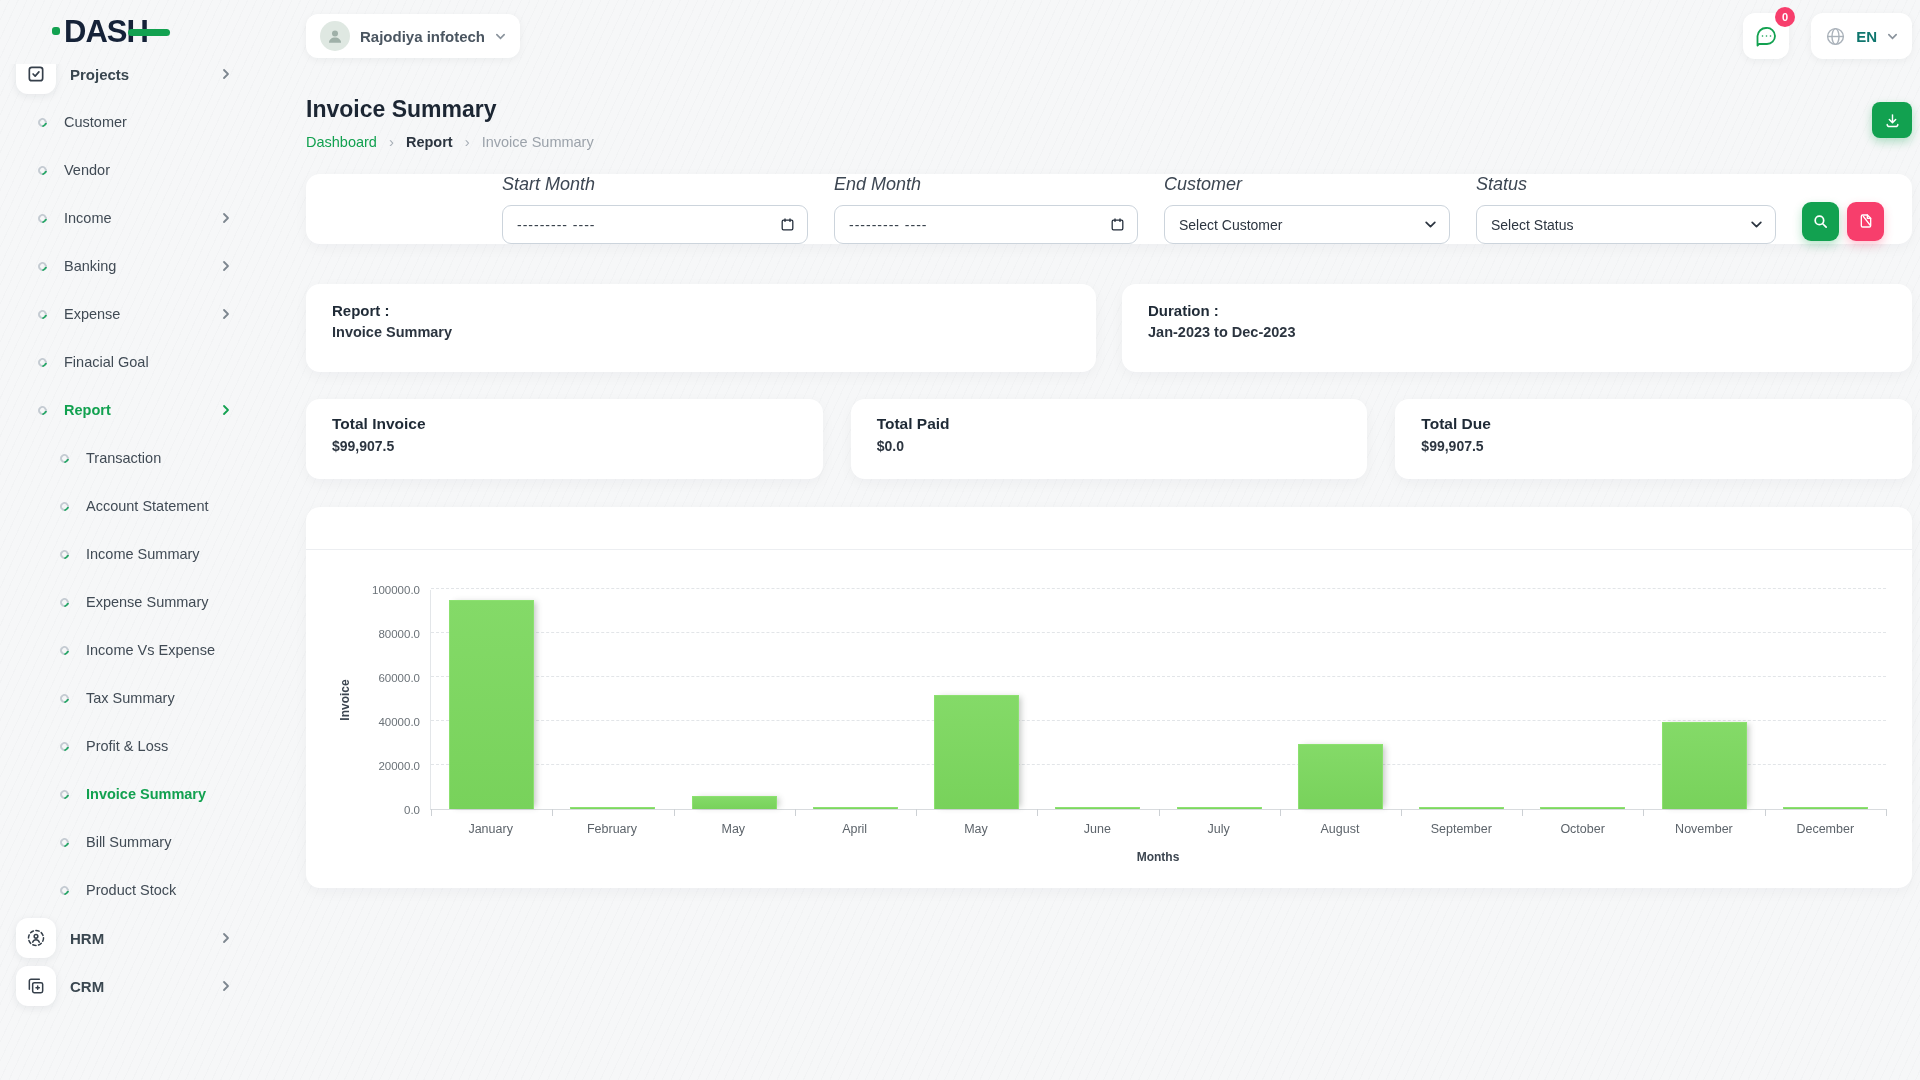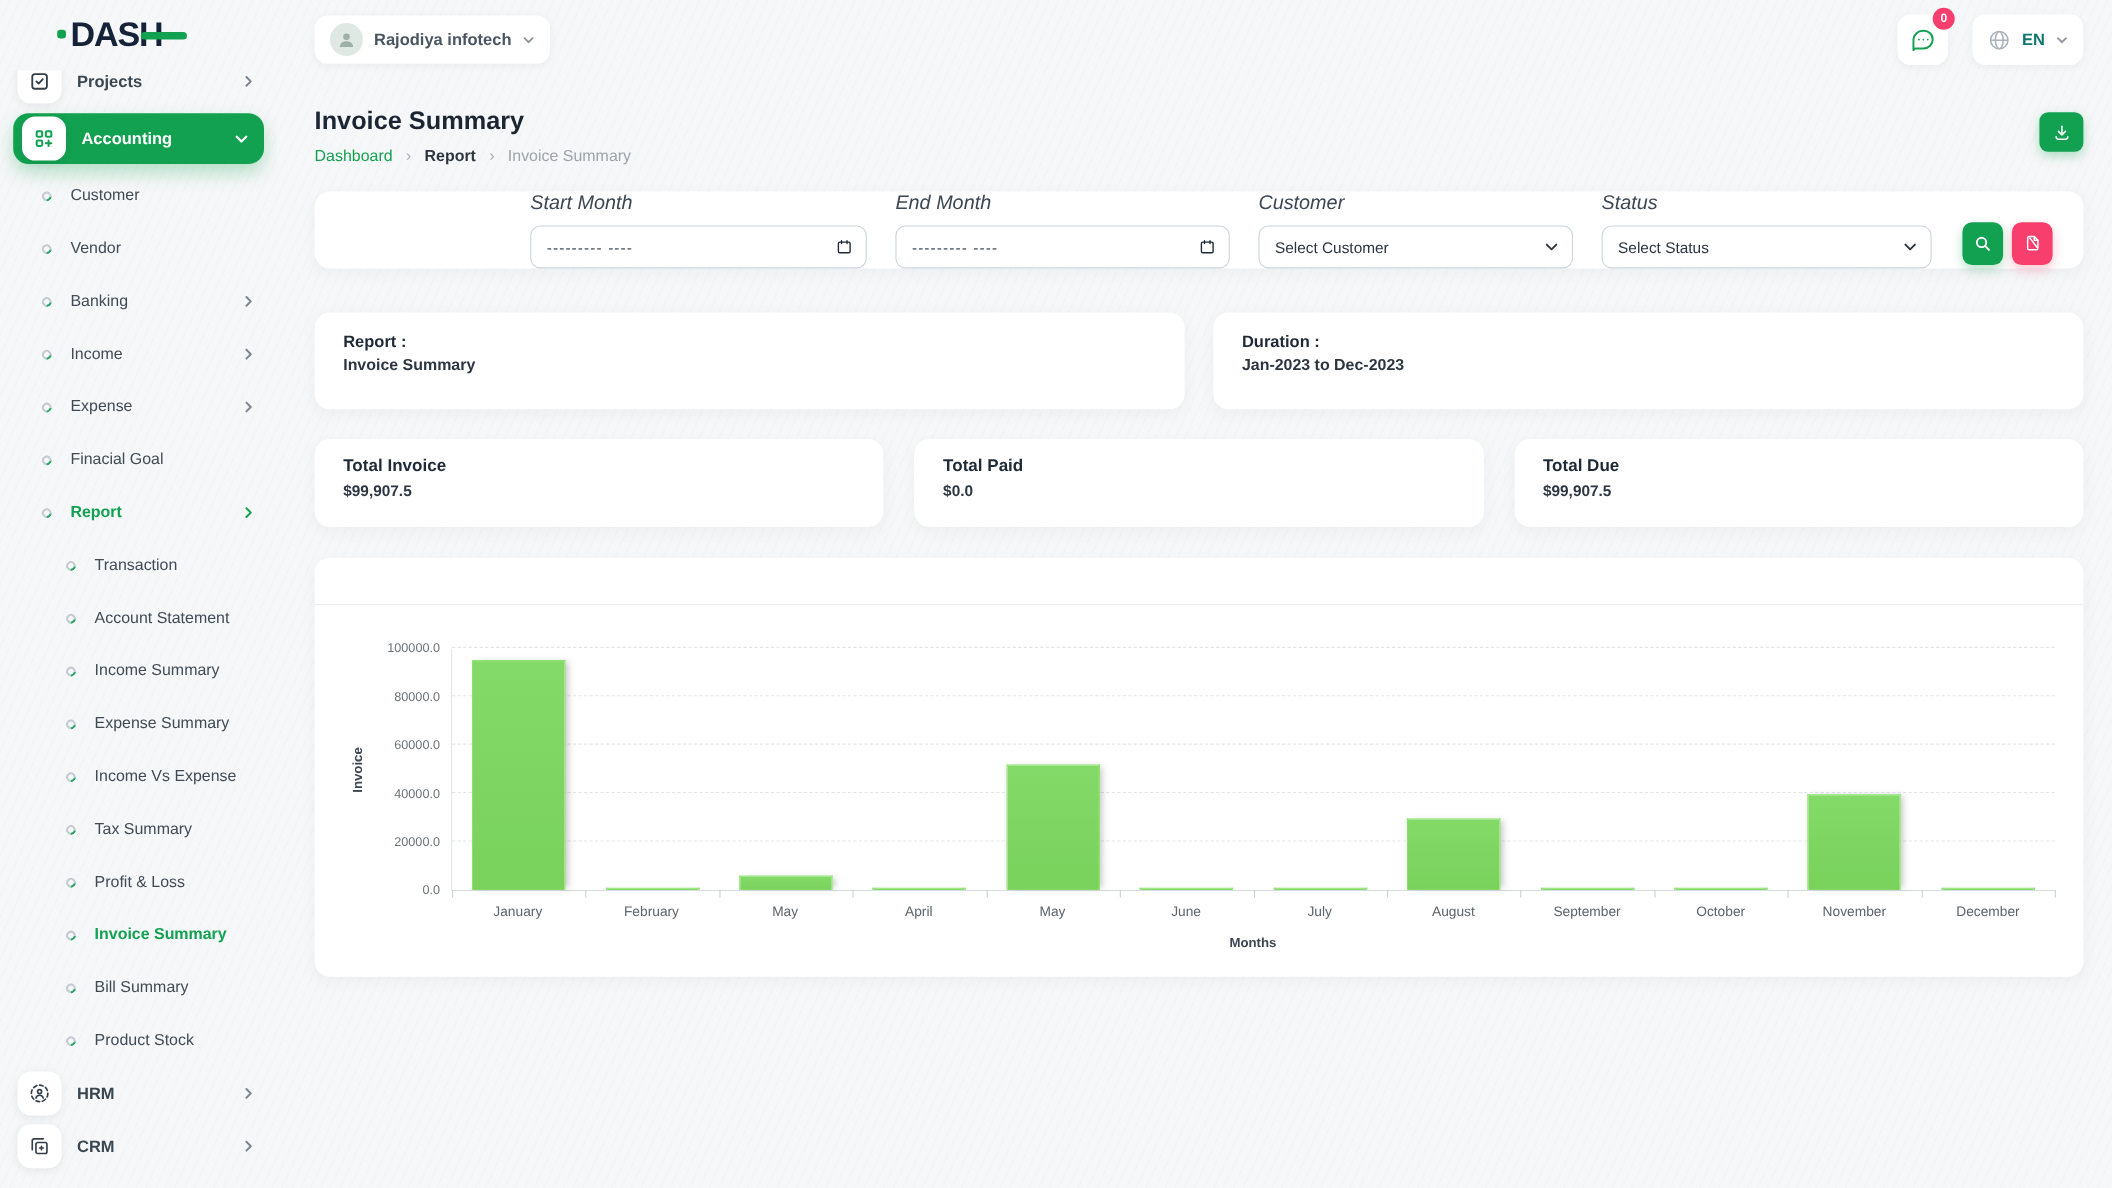--- a/index.html
+++ b/index.html
@@ -3,21 +3,21 @@
 <meta charset="utf-8">
 <style>
   * { margin:0; padding:0; box-sizing:border-box; }
   html,body { width:1920px; height:1080px; overflow:hidden; }
   body {
     font-family:"Liberation Sans", sans-serif;
     background:#f6f7f8;
     background-image:repeating-linear-gradient(115deg, rgba(120,130,140,.03) 0 1px, transparent 1px 8px);
     color:#2c3540;
   }
-  .app { display:flex; width:1920px; height:876px; }
+  .app { display:flex; width:1920px; height:876px;gap:20px; }
 
   
   .sidebar { width:252px; flex:none; display:flex; flex-direction:column; height:1080px; }
   .logo { height:64px; flex:none; display:flex; align-items:center; padding-left:64px; cursor:pointer; }
   .logo-text { position:relative; font-size:31px; font-weight:900; letter-spacing:-1px; color:#152238; }
   .logo-text::before { content:""; position:absolute; left:-12px; top:13px; width:8px; height:8px; border-radius:3px; background:#12a150; }
   .logo-text::after { content:""; position:absolute; right:-22px; top:15px; width:42px; height:7px; border-radius:4px; background:#12a150; }
   .nav { flex:1; overflow:hidden; padding-top:0; }
   .nav-item { display:flex; align-items:center; height:48px; padding:0 20px 0 16px; font-size:15px; font-weight:600; color:#3a4750; cursor:pointer; }
   .nav-item.cut { margin-top:-14px; }
@@ -117,56 +117,40 @@
               <path d="M8.5 12l2.5 2.5 4.5-5"></path>
             </svg>
           </span>
           <span class="label">Projects</span>
           <span class="chev">
             <svg width="12" height="12" viewBox="0 0 12 12" fill="none" stroke="currentColor" stroke-width="1.8" stroke-linecap="round" stroke-linejoin="round">
               <path d="M4 2l4 4-4 4"></path>
             </svg>
           </span>
         </div>
-        <div class="nav-item top active">
-          <span class="icon-box">
-            <svg width="20" height="20" viewBox="0 0 24 24" fill="none" stroke="#12a150" stroke-width="2.2" stroke-linecap="round">
-              <rect x="4" y="4" width="6" height="6" rx="1.5"></rect>
-              <rect x="14" y="4" width="6" height="6" rx="1.5"></rect>
-              <rect x="4" y="14" width="6" height="6" rx="1.5"></rect>
-              <path d="M17 14v6M14 17h6"></path>
-            </svg>
-          </span>
-          <span class="label">Accounting</span>
-          <span class="chev">
-            <svg width="13" height="13" viewBox="0 0 12 12" fill="none" stroke="currentColor" stroke-width="1.9" stroke-linecap="round" stroke-linejoin="round">
-              <path d="M2 4l4 4 4-4"></path>
-            </svg>
-          </span>
-        </div>
         <div class="nav-item item">
           <span class="bullet"></span>
           <span class="label">Customer</span>
         </div>
         <div class="nav-item item">
           <span class="bullet"></span>
           <span class="label">Vendor</span>
         </div>
         <div class="nav-item item">
           <span class="bullet"></span>
+          <span class="label">Income</span>
+          <span class="chev">
+            <svg width="12" height="12" viewBox="0 0 12 12" fill="none" stroke="currentColor" stroke-width="1.8" stroke-linecap="round" stroke-linejoin="round">
+              <path d="M4 2l4 4-4 4"></path>
+            </svg>
+          </span>
+        </div>
+        <div class="nav-item item">
+          <span class="bullet"></span>
           <span class="label">Banking</span>
-          <span class="chev">
-            <svg width="12" height="12" viewBox="0 0 12 12" fill="none" stroke="currentColor" stroke-width="1.8" stroke-linecap="round" stroke-linejoin="round">
-              <path d="M4 2l4 4-4 4"></path>
-            </svg>
-          </span>
-        </div>
-        <div class="nav-item item">
-          <span class="bullet"></span>
-          <span class="label">Income</span>
           <span class="chev">
             <svg width="12" height="12" viewBox="0 0 12 12" fill="none" stroke="currentColor" stroke-width="1.8" stroke-linecap="round" stroke-linejoin="round">
               <path d="M4 2l4 4-4 4"></path>
             </svg>
           </span>
         </div>
         <div class="nav-item item">
           <span class="bullet"></span>
           <span class="label">Expense</span>
           <span class="chev">

